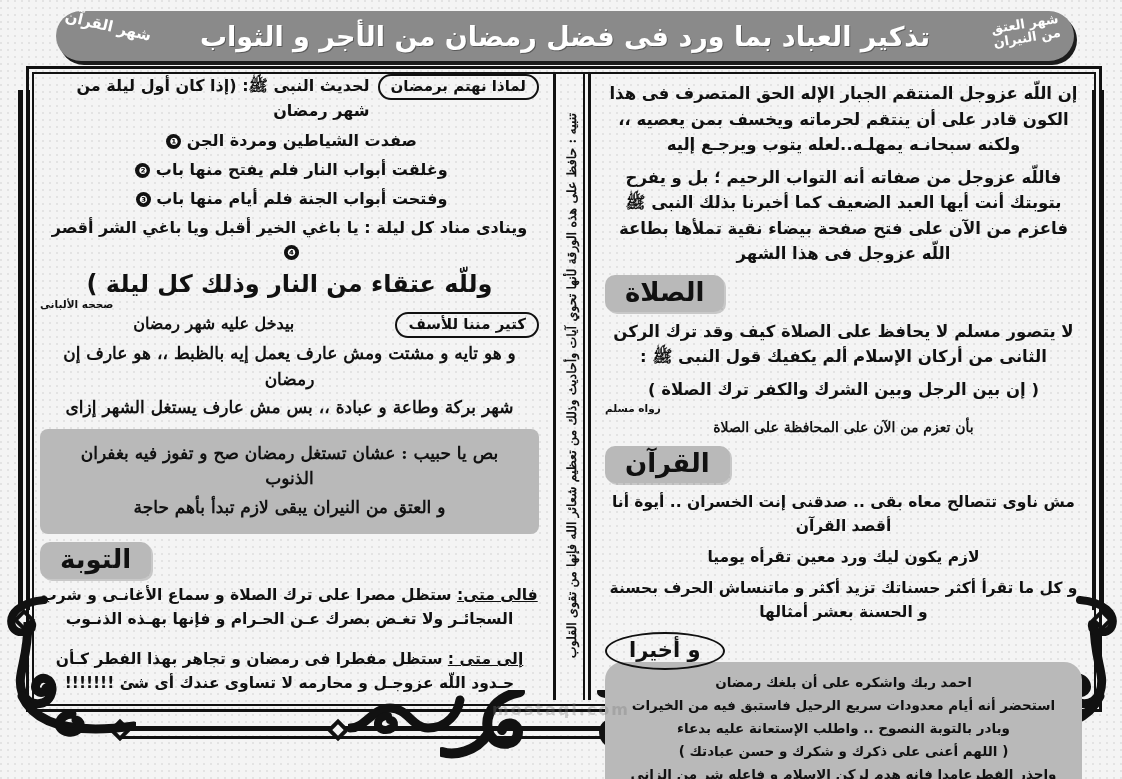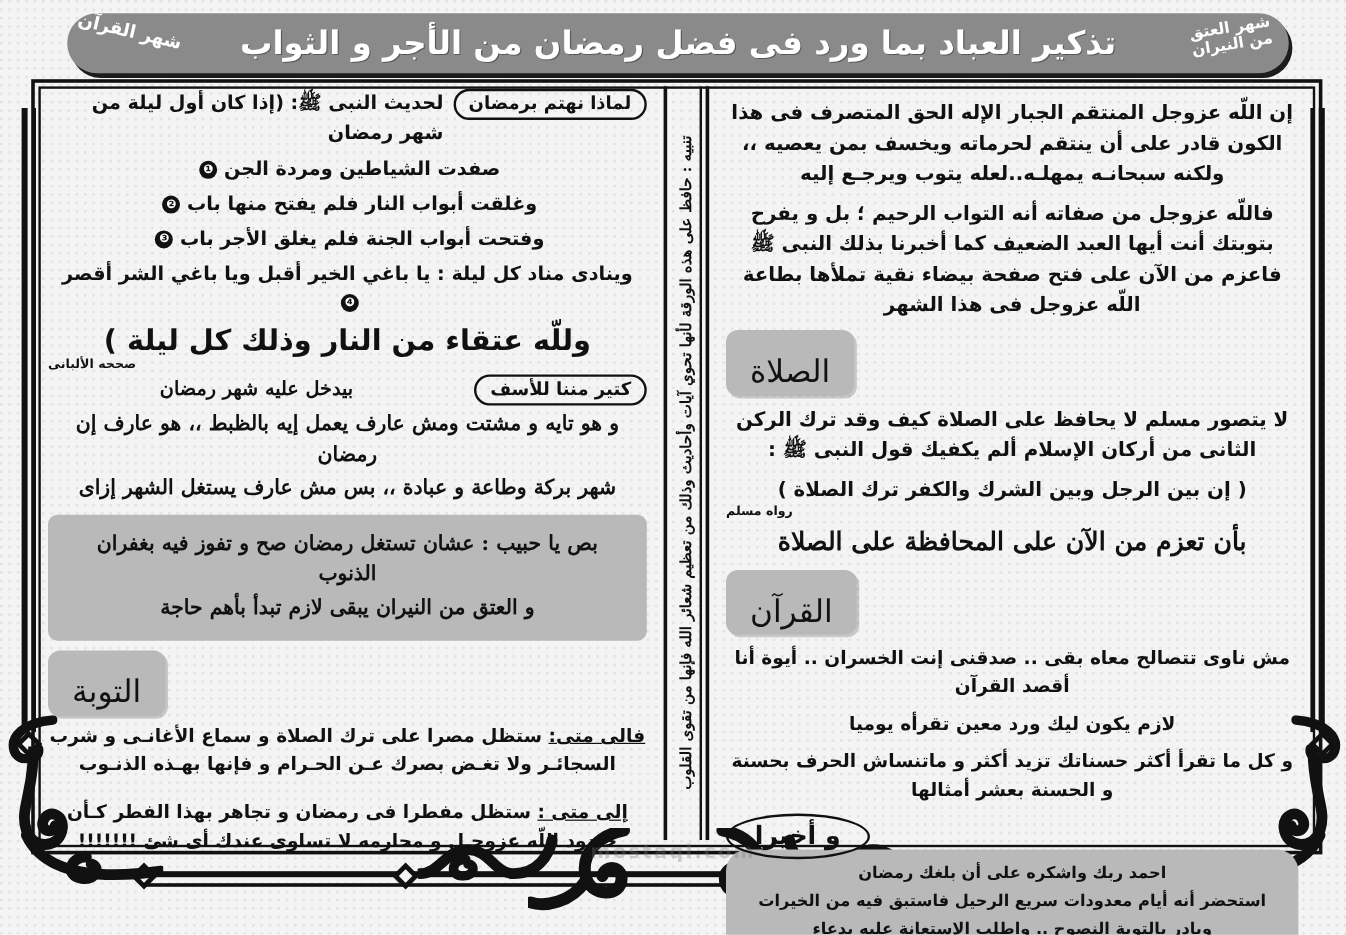--- a/index.html
+++ b/index.html
@@ -106,22 +106,22 @@
   }
   .big-quote{
     font-size:24px;font-weight:bold;color:#111;text-align:center;
     margin:6px 0 0;line-height:1.2;
   }
   .attrib{font-size:10.5px;font-weight:bold;color:#111;text-align:center;margin:0;}
   .attrib.left{text-align:left;}
   
   .pill{
     display:inline-block;background:#b9b9b9;color:#111;
-    border-radius:10px;padding:21px 20px 5px;
-    font-size:26px;font-weight:normal;line-height:1.1;
+    border-radius:10px;padding:3px 20px 5px;
+    font-size:26px;font-weight:bold;line-height:1.1;
     box-shadow:2px 2px 0 rgba(0,0,0,.18);
   }
   .pill-row{text-align:left;margin:8px 0 4px;}
   
   .obadge{
     display:inline-block;border:2.5px solid #111;border-radius:16px;
     padding:1px 11px 3px;font-size:15px;font-weight:bold;color:#111;
     background:transparent;white-space:nowrap;
   }
   .obadge.ellipse{border-radius:50%/50%;padding:4px 22px 6px;font-size:21px;}
@@ -261,21 +261,21 @@
       <div class="hadith-list">
         <div class="hadith-item">
           <span>صفدت الشياطين ومردة الجن</span>
           <span class="num-badge">❶</span>
         </div>
         <div class="hadith-item">
           <span>وغلقت أبواب النار فلم يفتح منها باب</span>
           <span class="num-badge">❷</span>
         </div>
         <div class="hadith-item">
-          <span>وفتحت أبواب الجنة فلم يغلق الأجر باب</span>
+          <span>وفتحت أبواب الجنة فلم أيام منها باب</span>
           <span class="num-badge">❸</span>
         </div>
         <div class="hadith-item">
           <span>وينادى مناد كل ليلة : يا باغي الخير أقبل ويا باغي الشر أقصر</span>
           <span class="num-badge">❹</span>
         </div>
       </div>
 
       <div class="big-quote">وللّه عتقاء من النار وذلك كل ليلة )</div>
       <div class="attrib left">صححه الألبانى</div>
@@ -319,21 +319,21 @@
       <div class="para lead">إن اللّه عزوجل المنتقم الجبار الإله الحق المتصرف فى هذا الكون قادر على أن ينتقم لحرماته ويخسف بمن يعصيه ،، ولكنه سبحانـه يمهلـه..لعله يتوب ويرجـع إليه</div>
       <div class="para lead">فاللّه عزوجل من صفاته أنه التواب الرحيم ؛ بل و يفرح بتوبتك أنت أيها العبد الضعيف كما أخبرنا بذلك النبى ﷺ فاعزم من الآن على  فتح صفحة بيضاء نقية تملأها بطاعة اللّه عزوجل فى هذا الشهر</div>
 
       <div class="pill-row">
         <span class="pill">الصلاة</span>
       </div>
 
       <div class="para lead">لا يتصور مسلم لا يحافظ على الصلاة كيف وقد ترك الركن الثانى من أركان الإسلام ألم يكفيك قول النبى ﷺ :</div>
       <div class="para lead" style="margin-bottom:0;">( إن بين الرجل وبين الشرك والكفر ترك الصلاة )</div>
       <div class="attrib left">رواه مسلم</div>
-      <div class="hand-line" style="font-size:21px;">بأن تعزم من الآن على المحافظة على الصلاة</div>
+      <div class="hand-line" style="font-size:14px;">بأن تعزم من الآن على المحافظة على الصلاة</div>
 
       <div class="pill-row">
         <span class="pill">القرآن</span>
       </div>
 
       <div class="para">مش ناوى تتصالح معاه بقى .. صدقنى إنت الخسران .. أيوة أنا أقصد القرآن</div>
       <div class="para">لازم يكون ليك ورد معين تقرأه يوميا</div>
       <div class="para">و كل ما تقرأ أكثر حسناتك تزيد أكثر و ماتنساش الحرف بحسنة و الحسنة بعشر أمثالها</div>
 
       <div class="pill-row" style="text-align:left;margin-bottom:-10px;position:relative;z-index:2;">

